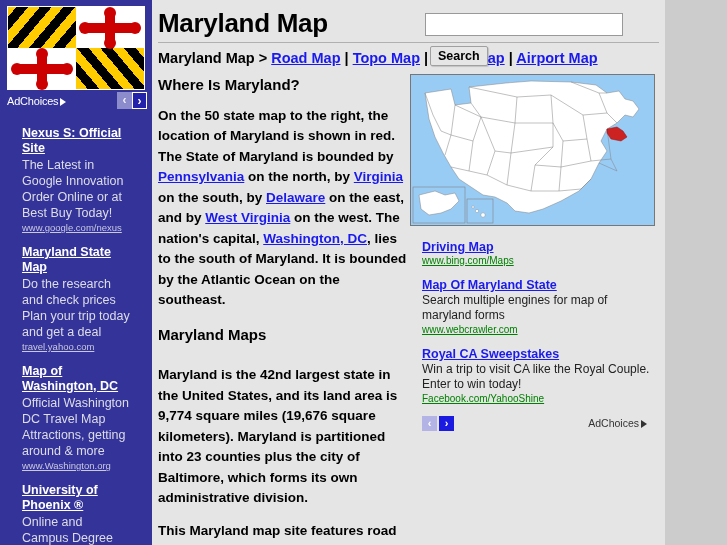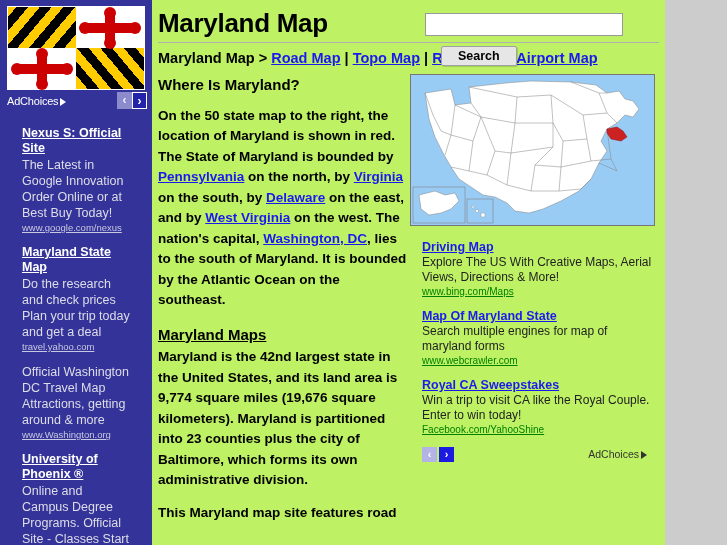--- a/index.html
+++ b/index.html
@@ -147,21 +147,21 @@
     display: block;
     margin-top: 1px;
   }
 
   
   #main {
     position: absolute;
     left: 152px; top: 0;
     width: 513px;
     height: 545px;
-    background: #bef264;
+    background: #e5e5e5;
   }
   #page-title {
     font-size: 26px;
     font-weight: bold;
     color: #000000;
     margin: 8px 0 0 6px;
     letter-spacing: -0.3px;
   }
   #hr { 
     border: 0;
@@ -178,28 +178,28 @@
     height: 23px;
     box-sizing: border-box;
     border: 1px solid #999999;
     font-size: 13px;
     padding: 2px 4px;
     background: #ffffff;
     font-family: "Liberation Sans", sans-serif;
   }
   #search-button {
     position: absolute;
-    left: 16px; top: 33px;
+    left: 5px; top: 33px;
     background: #e6e6e6;
     border: 1px solid #a0a0a0;
     border-radius: 2px;
     font-size: 12.5px;
     font-weight: bold;
     font-family: "Liberation Sans", sans-serif;
-    padding: 2px 16px;
+    padding: 2px 7px;
     cursor: pointer;
     box-shadow: 1px 1px 1px rgba(0,0,0,0.15);
   }
   #breadcrumb {
     margin: 7px 0 0 6px;
     font-size: 14.5px;
     font-weight: bold;
     color: #000000;
   }
   #breadcrumb a {
@@ -219,22 +219,21 @@
   }
   .col-text a { color: #1a1aee; text-decoration: underline; }
   h2.section {
     font-size: 15px;
     font-weight: bold;
     margin: 0 0 10px 0;
   }
   h2.section2 {
     font-size: 15px;
     font-weight: bold;
-    margin: 14px 0 2px 0;
-    text-decoration: underline;
+    margin: 14px 0 20px 0;
   }
   p.para { margin: 0 0 12px 0; }
 
   
   #map-panel {
     position: absolute;
     left: 258px; top: -1px;
     width: 245px;
   }
   #us-map {
@@ -344,20 +343,21 @@
       <a class="side-ad-url">www.google.com/nexus</a>
     </div>
 
     <div class="side-ad">
       <a class="side-ad-title">Maryland State Map</a>
       <div class="side-ad-desc">Do the research and check prices Plan your trip today and get a deal</div>
       <a class="side-ad-url">travel.yahoo.com</a>
     </div>
 
     <div class="side-ad">
+      <a class="side-ad-title">Map of Washington, DC</a>
       <div class="side-ad-desc">Official Washington DC Travel Map Attractions, getting around &amp; more</div>
       <a class="side-ad-url">www.Washington.org</a>
     </div>
 
     <div class="side-ad">
       <a class="side-ad-title">University of Phoenix ®</a>
       <div class="side-ad-desc">Online and Campus Degree Programs. Official Site - Classes Start Soon.</div>
       <a class="side-ad-url">Phoenix.edu</a>
     </div>
   </div>
@@ -434,21 +434,20 @@
           <g fill="#ffffff" stroke="#808080" stroke-width="0.4">
             <circle cx="62" cy="132" r="1.2"></circle>
               <circle cx="66" cy="136" r="1.6"></circle>
               <circle cx="72" cy="140" r="2.2"></circle>
           </g>
         </svg>
 
         <div id="right-ads">
           <div class="rad">
             <a class="rad-title">Driving Map</a>
-            <div class="rad-desc">Explore The US With Creative Maps, Aerial Views, Directions &amp; More!</div>
             <a class="rad-url">www.bing.com/Maps</a>
           </div>
           <div class="rad">
             <a class="rad-title">Map Of Maryland State</a>
             <div class="rad-desc">Search multiple engines for map of maryland forms</div>
             <a class="rad-url">www.webcrawler.com</a>
           </div>
           <div class="rad">
             <a class="rad-title">Royal CA Sweepstakes</a>
             <div class="rad-desc">Win a trip to visit CA like the Royal Couple. Enter to win today!</div>

